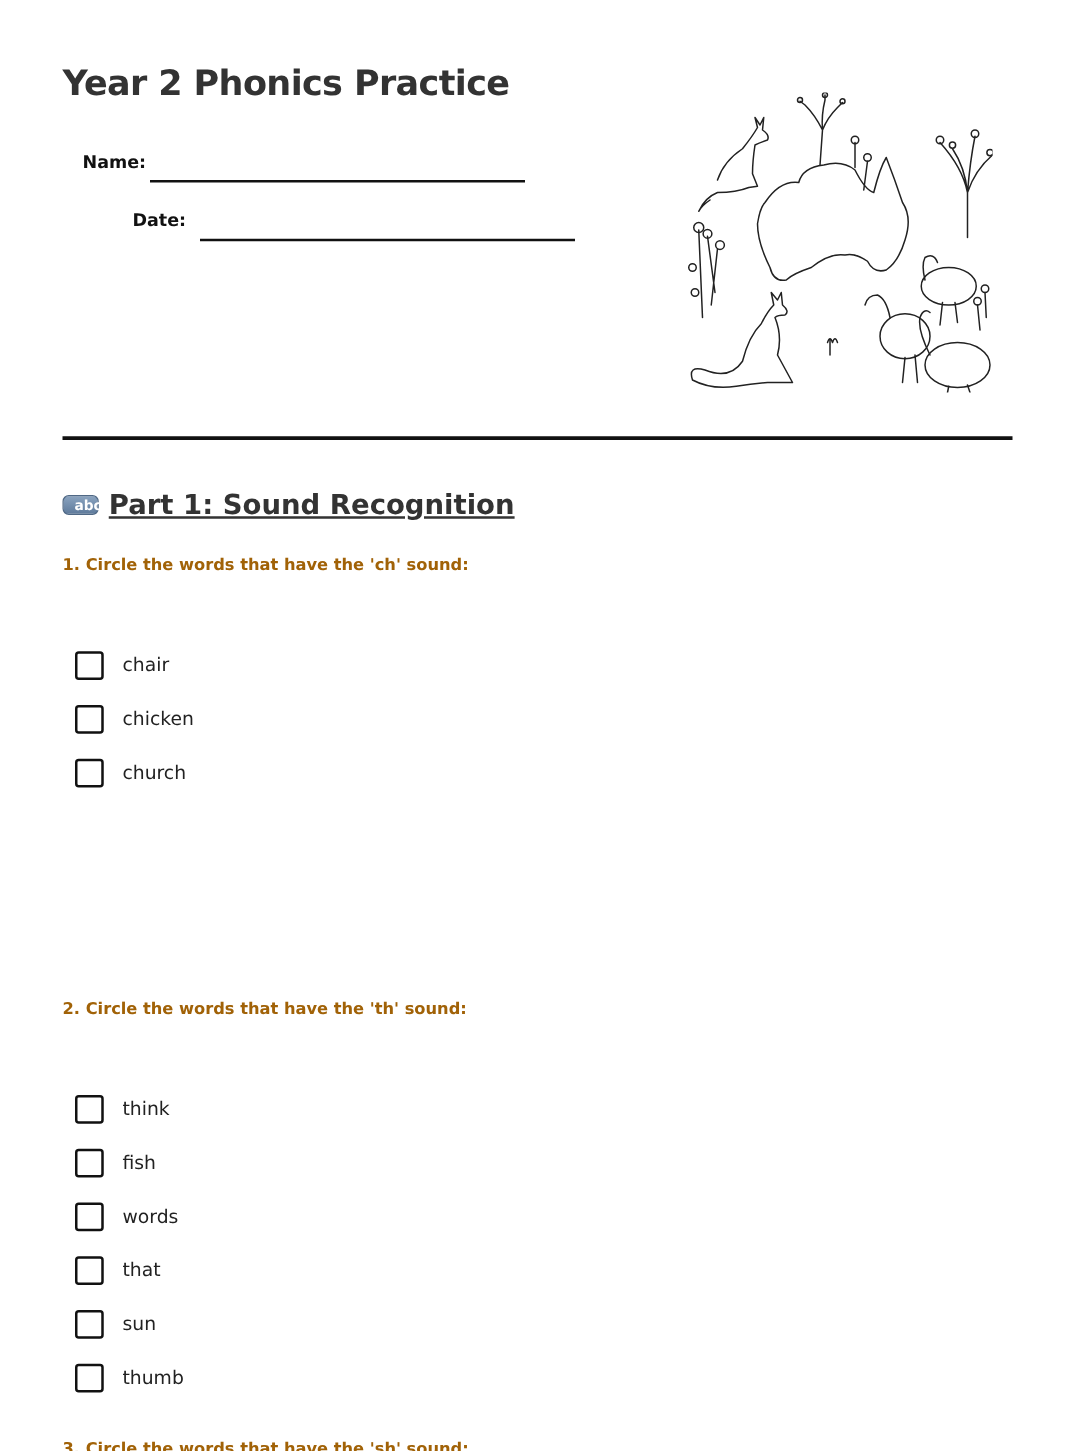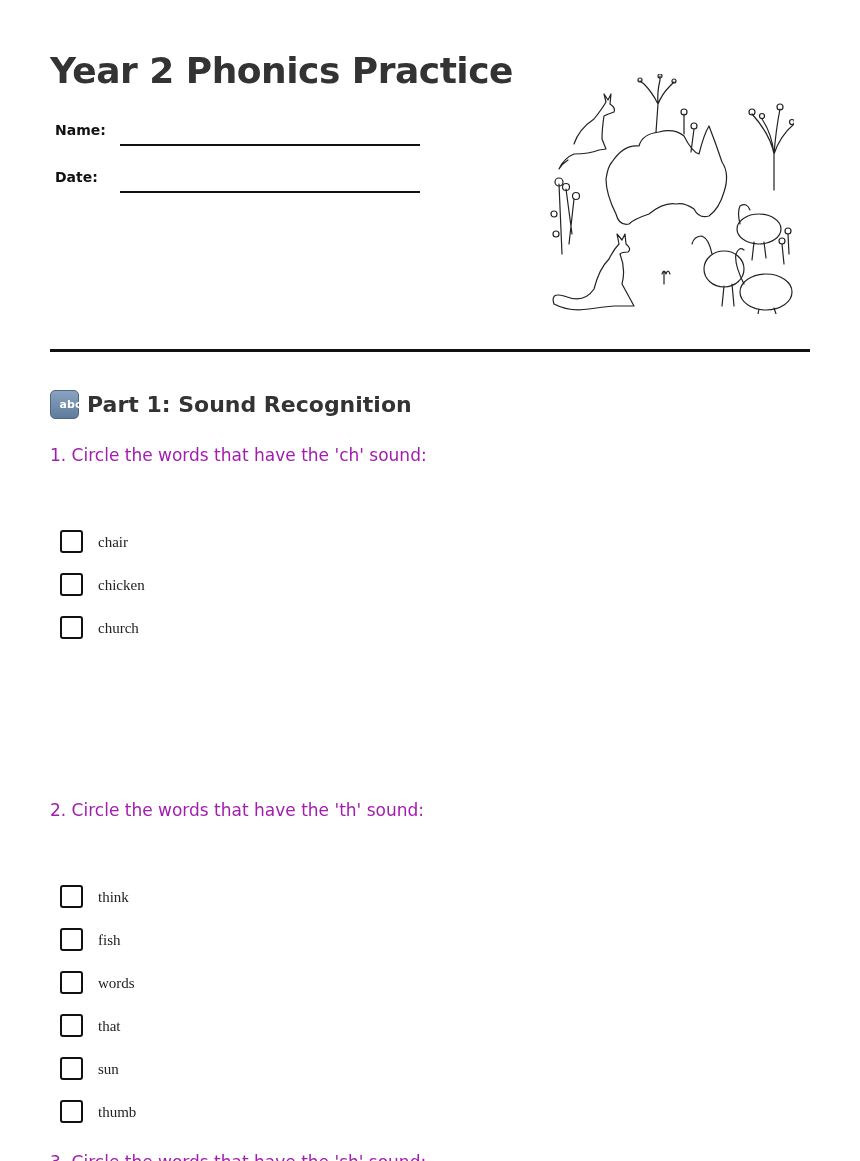--- a/index.html
+++ b/index.html
@@ -1,43 +1,43 @@
 <!DOCTYPE html>
 <html><head>
 <meta charset="utf-8">
 <style>
   * { box-sizing: border-box; margin: 0; padding: 0; }
   html, body { width: 860px; height: 1161px; background: #ffffff; overflow: hidden; }
   body { font-family: "DejaVu Sans", "Liberation Sans", sans-serif; color: #222; position: relative; }
 
   .header { position: absolute; left: 50px; top: 50px; width: 760px; height: 270px; }
-  .title { position: absolute; left: 0; top: 0; font-size: 36px; font-weight: bold; color: #333333; letter-spacing: -0.5px; white-space: nowrap; }
+  .title { position: absolute; left: 0; top: 0; font-size: 28px; font-weight: bold; color: #333333; letter-spacing: -0.5px; white-space: nowrap; }
   .field { position: absolute; left: 0; height: 30px; width: 380px; }
   .field.name { top: 72px; }
-  .field.date { top: 119px; }
-  .field-label { position: absolute; left: 5px; top: 0; font-size: 14px; font-weight: bold; color: #111; }
+  .field.date { top: 119px; margin-left: 40px; }
+  .field-label { position: absolute; left: 16px; top: 0; font-size: 14px; font-weight: bold; color: #111; }
   .field-line { position: absolute; left: 70px; top: 22px; width: 300px; height: 2px; background: #111; }
 
   .illustration { position: absolute; left: 494px; top: 24px; width: 250px; height: 240px; }
 
   .divider { position: absolute; left: 50px; top: 349px; width: 760px; height: 3px; background: #111; }
 
   .part-title { position: absolute; left: 50px; top: 388px; height: 32px; display: flex; align-items: center; }
-  .abc-icon { width: 29px; height: 29px; border-radius: 5px; background: linear-gradient(#8aa3bf, #5f7b9c); border: 1px solid #4f6885; color: #fff; font-size: 11px; font-weight: bold; display: flex; align-items: center; justify-content: center; margin-right: 8px; font-family: "DejaVu Sans", sans-serif; padding-left: 12px; }
-  .part-label { font-size: 22px; font-weight: bold; color: #333; white-space: nowrap; }
+  .abc-icon { width: 29px; height: 16px; border-radius: 5px; background: linear-gradient(#8aa3bf, #5f7b9c); border: 1px solid #4f6885; color: #fff; font-size: 11px; font-weight: bold; display: flex; align-items: center; justify-content: center; margin-right: 8px; font-family: "DejaVu Sans", sans-serif; padding-left: 12px; }
+  .part-label { font-size: 22px; font-weight: bold; color: #333; white-space: nowrap; text-decoration: underline; }
 
-  .question { position: absolute; left: 50px; font-size: 17px; font-weight: normal; color: #a21caf; white-space: nowrap; }
+  .question { position: absolute; left: 50px; font-size: 13px; font-weight: bold; color: #a16207; white-space: nowrap; }
   .q1 { top: 445px; }
   .q2 { top: 800px; }
   .q3 { top: 1152px; }
 
   .options { position: absolute; left: 60px; }
   .opts1 { top: 510px; }
   .opts2 { top: 865px; }
-  .option { height: 43px; display: flex; align-items: flex-end; font-family: Liberation Serif, serif; }
+  .option { height: 43px; display: flex; align-items: center; }
   .checkbox { width: 23px; height: 23px; border: 2px solid #111; border-radius: 3px; margin-top: 1px; flex: none; background: #fff; }
   .opt-label { margin-left: 15px; font-size: 15px; color: #222; line-height: 22px; }
 </style>
 </head>
 <body>
 
 <div class="header">
   <div class="title">Year 2 Phonics Practice</div>
 
   <div class="field name">

